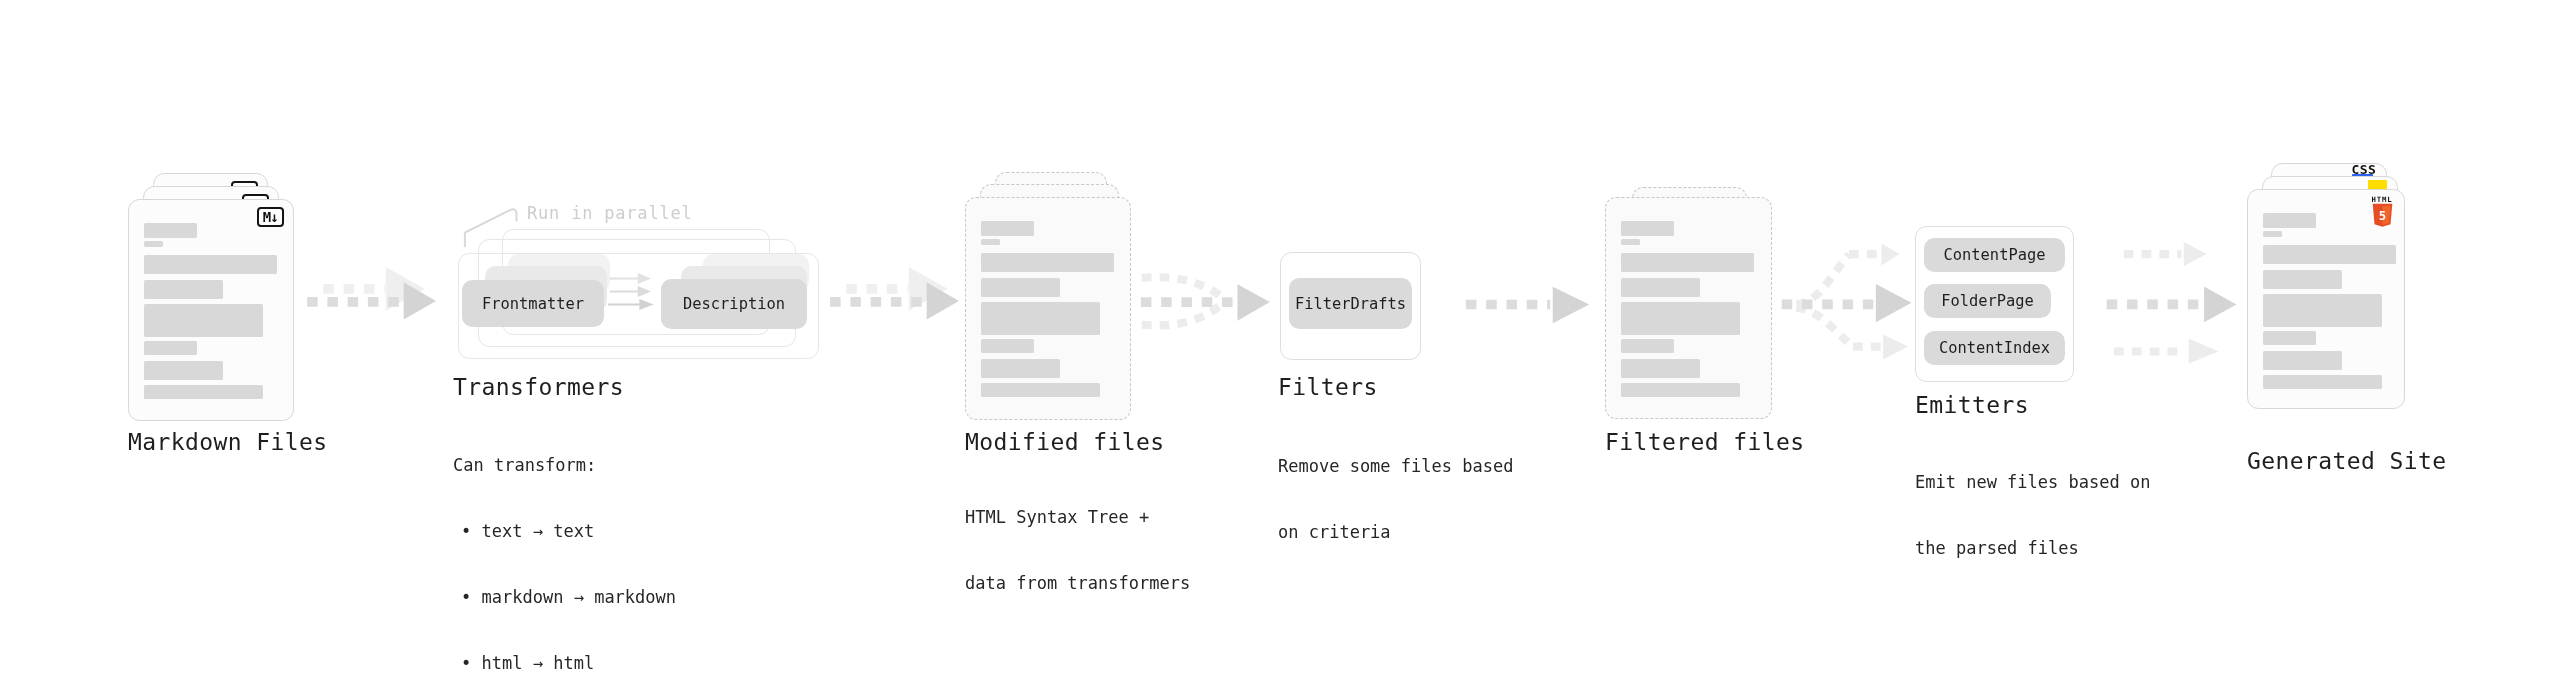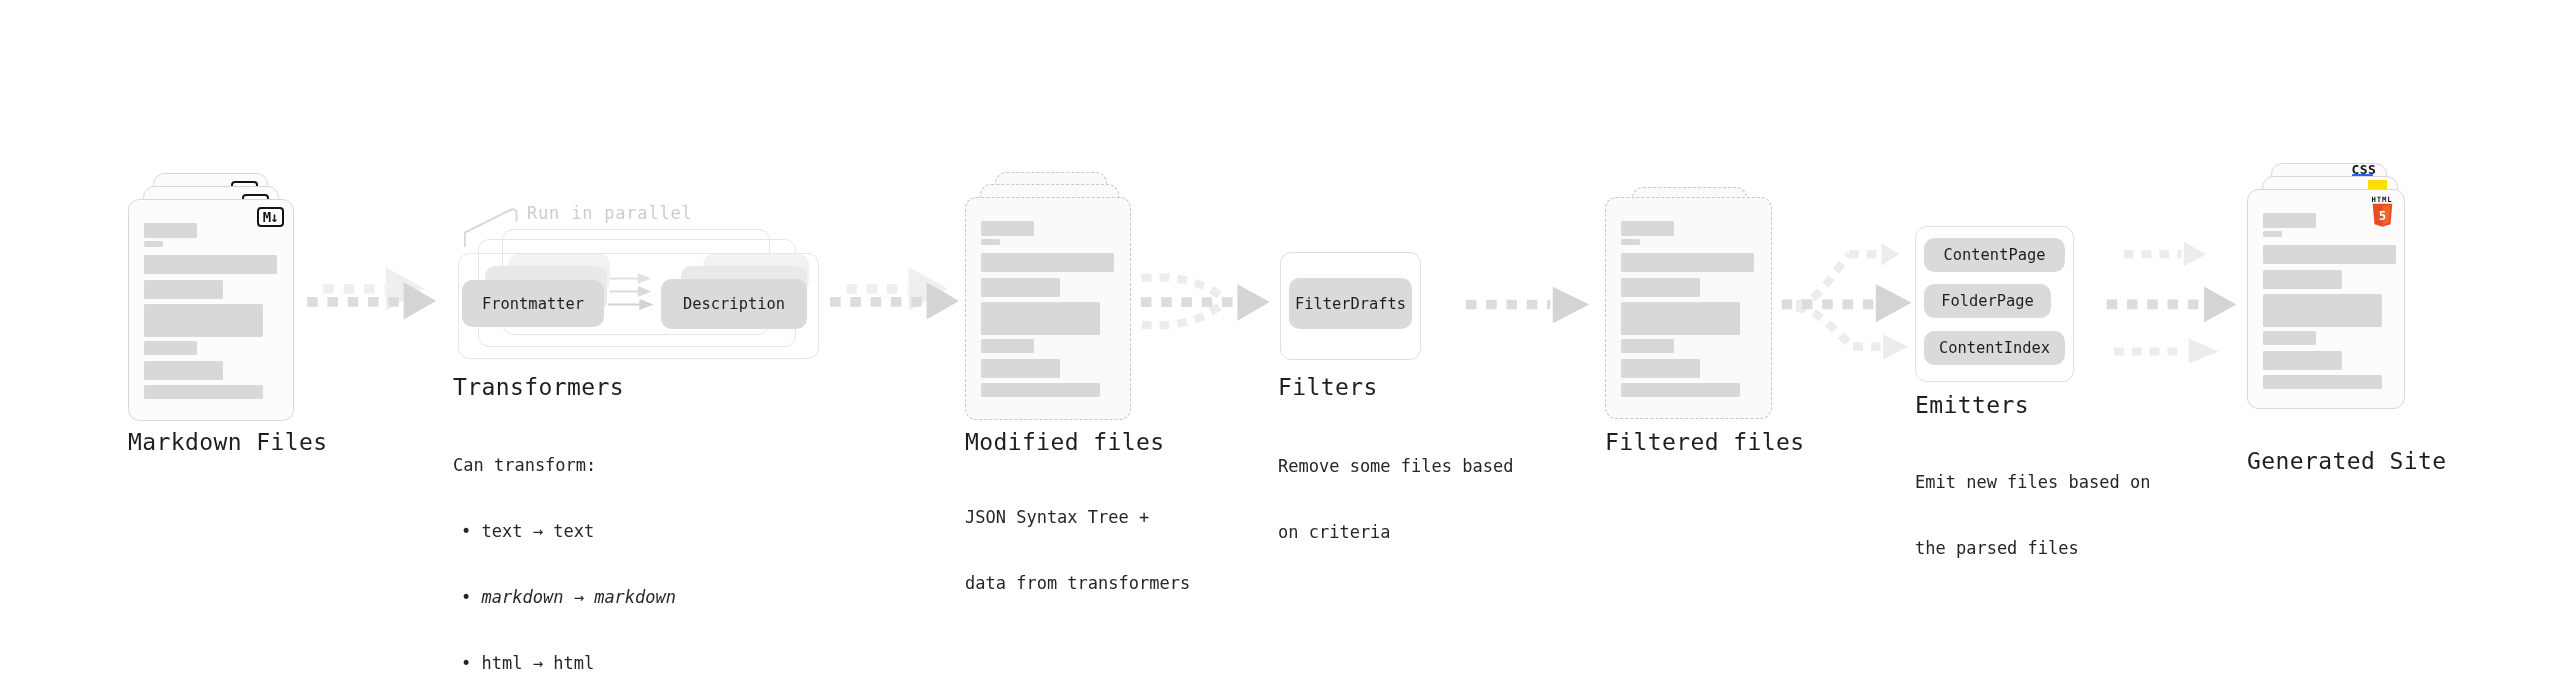--- a/index.html
+++ b/index.html
@@ -106,21 +106,21 @@
     <g stroke="#d2d2d2" fill="#d2d2d2" stroke-width="2.5">
       <line x1="2" y1="45" x2="42" y2="45"></line>
         <path d="M42,40 L55,45 L42,50 Z"></path>
     </g>
   </svg>
 
   <div class="step-label" style="left:453px;top:374px;">Transformers</div>
   <div class="step-desc" style="left:453px;top:410px;">
     <div>Can transform:</div>
     <div style="padding-left:8.1px;">• text → text</div>
-    <div style="padding-left:8.1px;font-style:italic;">• markdown → markdown</div>
+    <div style="padding-left:8.1px;">• markdown → markdown</div>
     <div style="padding-left:8.1px;">• html → html</div>
   </div>
 
   <svg class="abs" style="left:822px;top:262px;" width="150" height="69" viewBox="0 0 185 85">
     <line x1="30" y1="33" x2="106" y2="33" stroke="#efefef" stroke-width="12" stroke-dasharray="13 12"></line>
     <path d="M107,6 L155,33 L107,60 Z" fill="#efefef"></path>
     <line x1="10" y1="49" x2="126" y2="49" stroke="#dcdcdc" stroke-width="12" stroke-dasharray="13 12"></line>
     <path d="M129,25 L169,48 L129,71 Z" fill="#d4d4d4"></path>
   </svg>
 
@@ -133,21 +133,21 @@
       <div class="bar b3"></div>
       <div class="bar b4"></div>
       <div class="bar b5"></div>
       <div class="bar b6"></div>
       <div class="bar b7"></div>
       <div class="bar b8"></div>
     </div>
   </div>
   <div class="step-label" style="left:965px;top:429px;">Modified files</div>
   <div class="step-desc" style="left:965px;top:462px;">
-    <div>JSON Syntax Tree +</div>
+    <div>HTML Syntax Tree +</div>
     <div>data from transformers</div>
   </div>
 
   <svg class="abs" style="left:1136px;top:264px;" width="142" height="73" viewBox="0 0 175 90">
     <path d="M7,17 C55,13 85,25 105,40" fill="none" stroke="#ececec" stroke-width="10" stroke-dasharray="12 10"></path>
     <path d="M7,75 C55,79 85,67 105,50" fill="none" stroke="#ececec" stroke-width="10" stroke-dasharray="12 10"></path>
     <line x1="6" y1="47" x2="120" y2="47" stroke="#dcdcdc" stroke-width="12" stroke-dasharray="13 12"></line>
     <path d="M125,25 L165,47 L125,70 Z" fill="#d4d4d4"></path>
   </svg>
 

